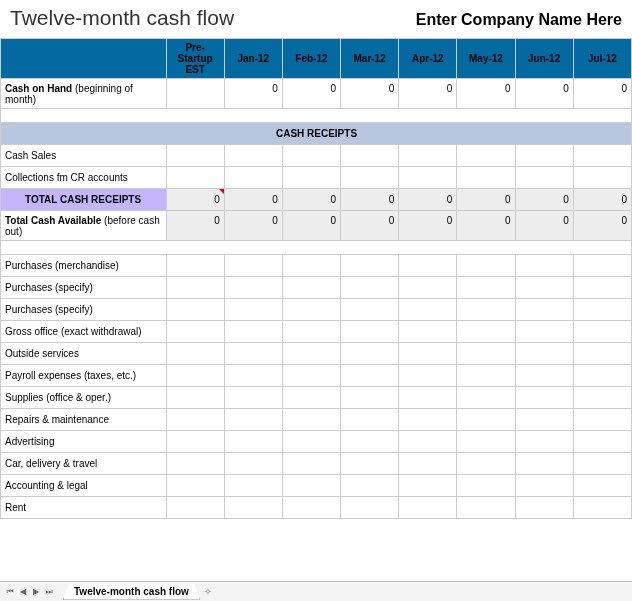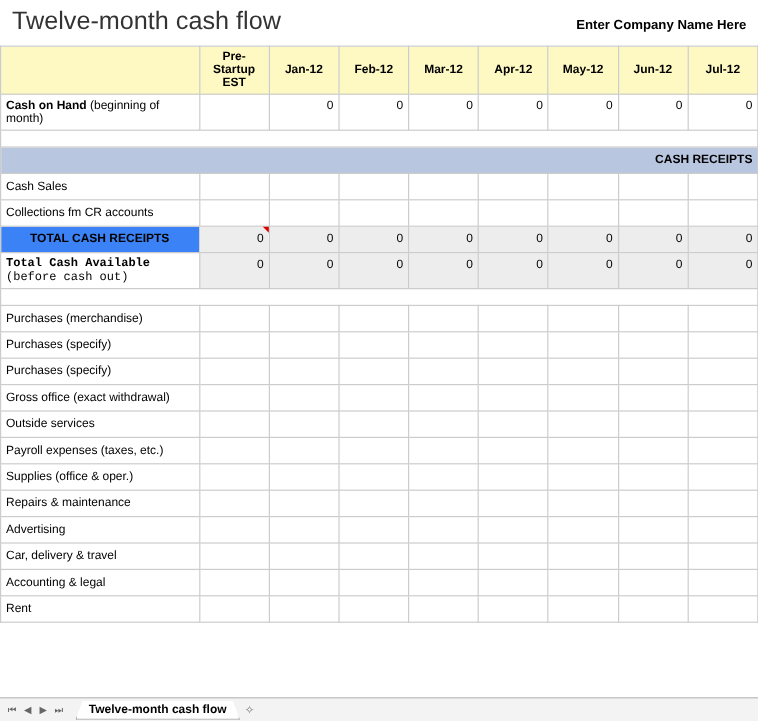--- a/index.html
+++ b/index.html
@@ -1,28 +1,28 @@
 <!DOCTYPE html>
 <html><head>
 <meta charset="utf-8">
 <style>
 * { box-sizing: border-box; margin: 0; padding: 0; }
 body { font-family: Arial, sans-serif; background: #fff; width: 632px; height: 601px; overflow: hidden; position: relative; }
 .header { display: flex; justify-content: space-between; align-items: baseline; padding: 6px 10px 8px 10px; }
 .title { font-size: 21px; font-weight: normal; color: #333; }
-.company { font-size: 11px; font-weight: bold; color: #000; }
+.company { font-size: 16px; font-weight: bold; color: #000; }
 .sheet { border-collapse: collapse; width: 100%; table-layout: fixed; }
 .sheet th, .sheet td { border: 1px solid #ccc; font-size: 10px; padding: 3px 4px; height: 22px; color: #000; }
-.sheet th { font-weight: bold; background: #fef9c3; vertical-align: middle; margin-left: 16px; }
+.sheet th { font-weight: bold; background: #0369a1; vertical-align: middle; margin-left: 16px; }
 .col-label { width: 165px; }
 .col-month { width: 58px; }
 .label-cell { text-align: left; padding-left: 5px; }
 .num-cell { text-align: right; padding-right: 4px; }
 .row-tall td { height: 30px; vertical-align: top; padding-top: 4px; margin-left: 48px; }
-.section-header td { background: #b8c6e0; font-weight: bold; text-align: right; padding-left: 5px; color: #000; }
+.section-header td { background: #b8c6e0; font-weight: bold; text-align: center; padding-left: 5px; color: #000; }
 .shaded td { background: #ededed; }
 .bold-label { font-weight: bold; }
 .sub-label { font-weight: normal; }
 .comment-mark { position: relative; }
 .comment-mark::after { content: ''; position: absolute; top: 0; right: 0; width: 0; height: 0; border-top: 5px solid #d00; border-left: 5px solid transparent; }
 .tabs-bar { position: absolute; bottom: 0; left: 0; right: 0; height: 20px; background: #f3f3f3; border-top: 1px solid #bbb; display: flex; align-items: center; font-size: 10px; }
 .tab-nav { display: flex; padding: 0 4px; gap: 1px; }
 .tab-nav span { width: 12px; height: 14px; display: flex; align-items: center; justify-content: center; color: #666; cursor: pointer; font-size: 8px; }
 .tab { background: #fff; border: 1px solid #999; border-top: none; padding: 2px 10px; margin-left: 4px; font-weight: bold; color: #000; clip-path: polygon(6px 0, calc(100% - 6px) 0, 100% 100%, 0 100%); }
 .tab-new { margin-left: 4px; color: #888; cursor: pointer; }
@@ -94,32 +94,32 @@
       <td class="num-cell"></td>
         <td class="num-cell"></td>
         <td class="num-cell"></td>
         <td class="num-cell"></td>
         <td class="num-cell"></td>
         <td class="num-cell"></td>
         <td class="num-cell"></td>
         <td class="num-cell"></td>
     </tr>
     <tr class="shaded">
-      <td class="label-cell bold-label" style="background:#3b82f6;padding-left:24px;">TOTAL CASH RECEIPTS</td>
+      <td class="label-cell bold-label" style="background:#c4b5fd;padding-left:24px;">TOTAL CASH RECEIPTS</td>
       <td class="num-cell comment-mark">0</td>
         <td class="num-cell">0</td>
         <td class="num-cell">0</td>
         <td class="num-cell">0</td>
         <td class="num-cell">0</td>
         <td class="num-cell">0</td>
         <td class="num-cell">0</td>
         <td class="num-cell">0</td>
     </tr>
     <tr class="shaded row-tall">
-      <td class="label-cell" style="background:#fff;font-family:Liberation Mono, monospace;"><span class="bold-label">Total Cash Available</span><span class="sub-label"> (before cash out)</span></td>
+      <td class="label-cell" style="background:#fff;"><span class="bold-label">Total Cash Available</span><span class="sub-label"> (before cash out)</span></td>
       <td class="num-cell">0</td>
         <td class="num-cell">0</td>
         <td class="num-cell">0</td>
         <td class="num-cell">0</td>
         <td class="num-cell">0</td>
         <td class="num-cell">0</td>
         <td class="num-cell">0</td>
         <td class="num-cell">0</td>
     </tr>
     <tr>

